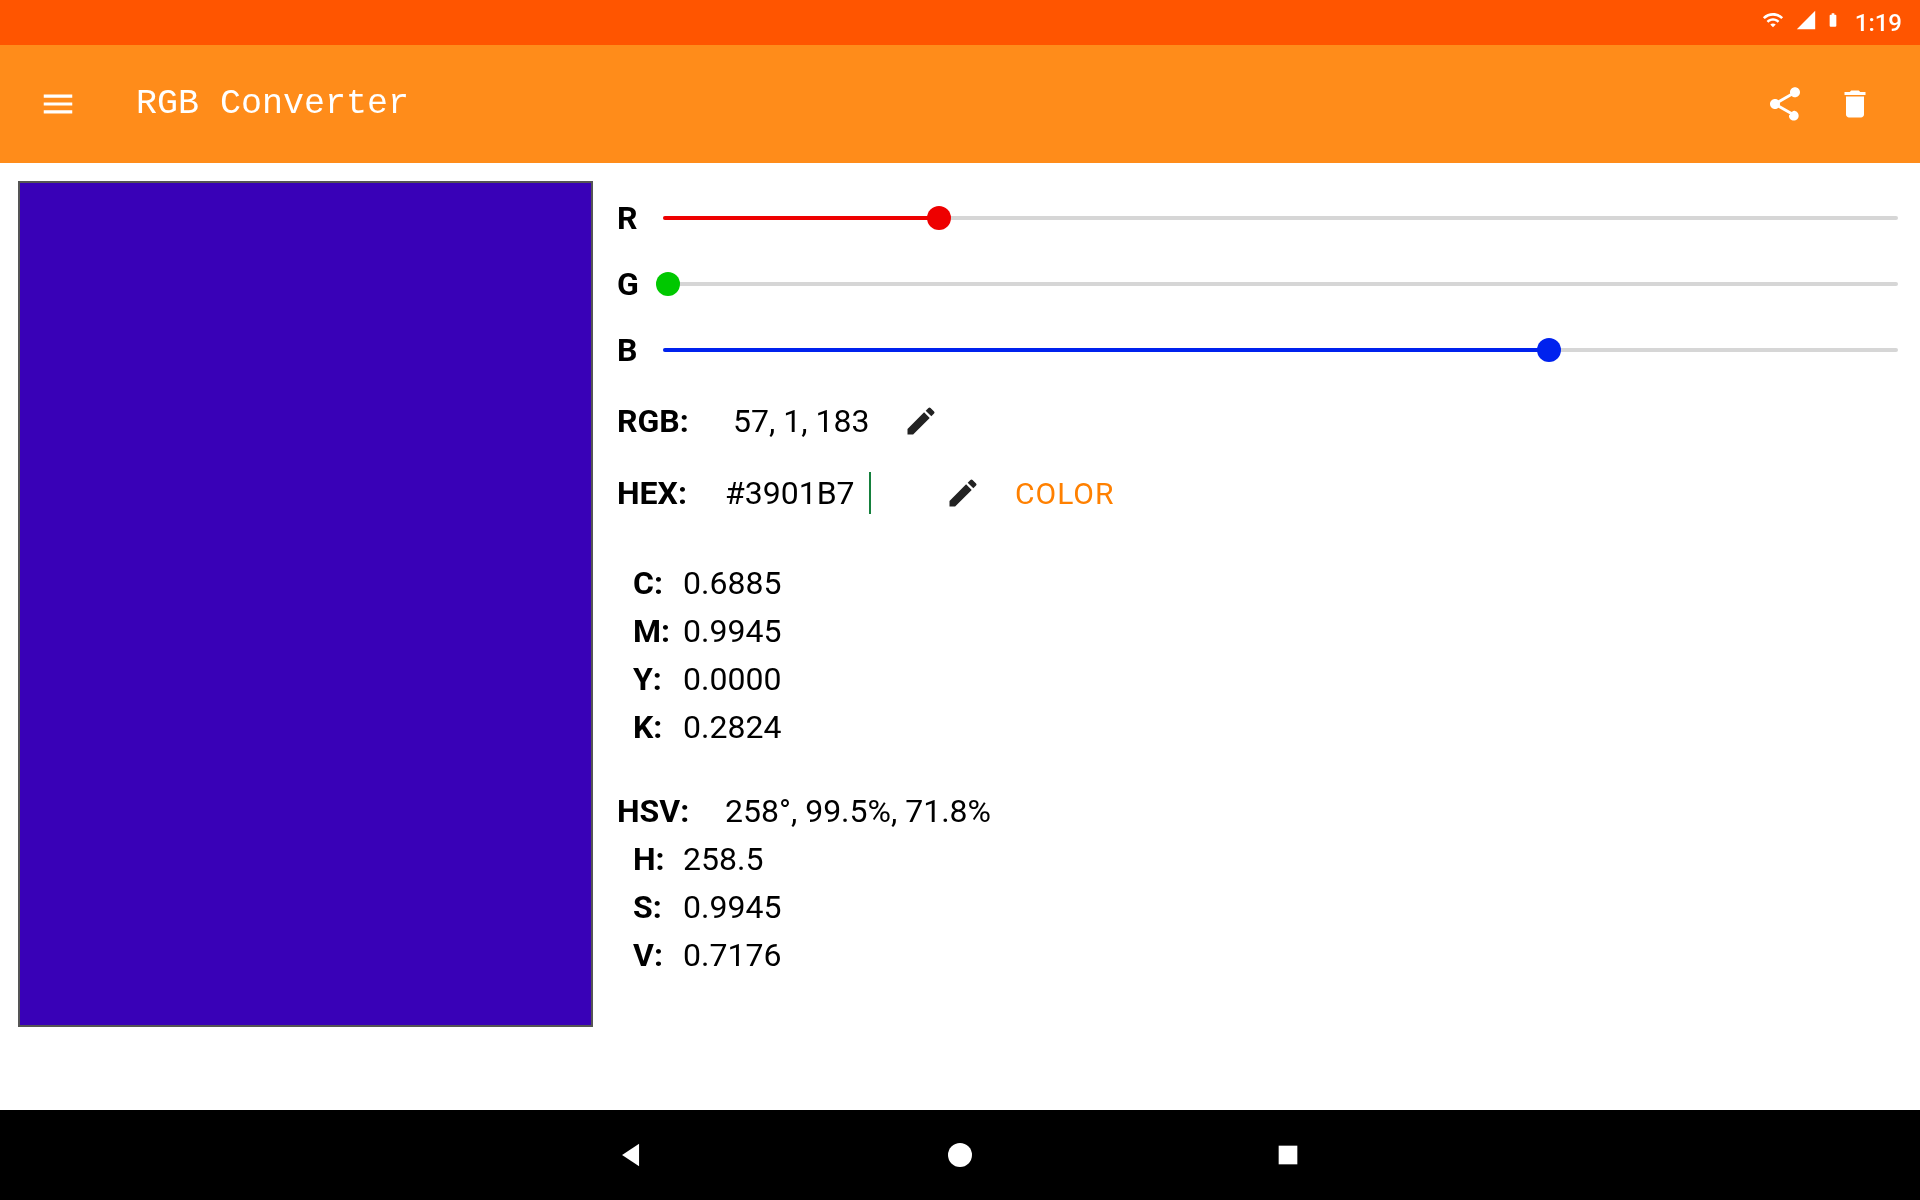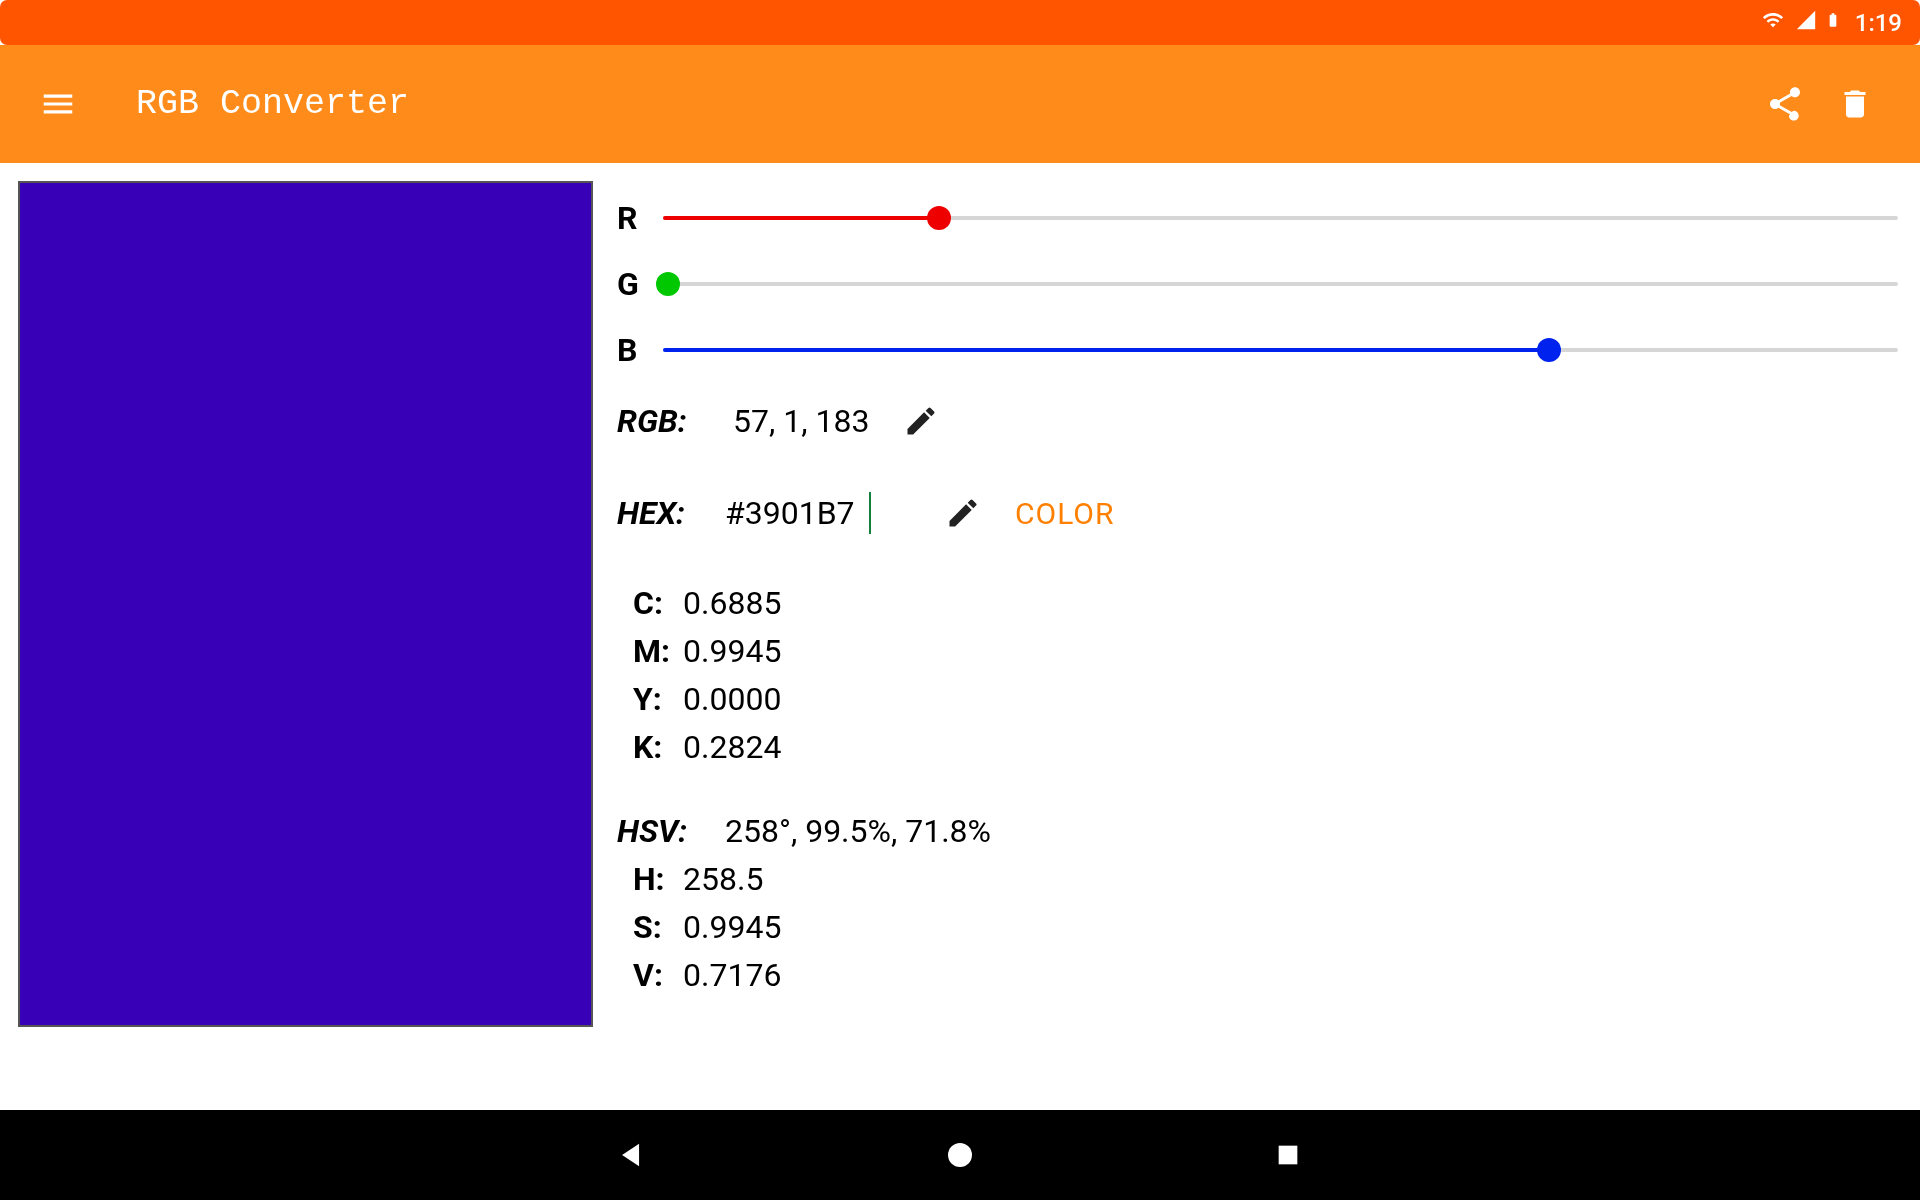--- a/index.html
+++ b/index.html
@@ -1,19 +1,19 @@
 <!DOCTYPE html>
 <html><head>
 <meta charset="utf-8">
 <style>
   * { box-sizing: border-box; margin: 0; padding: 0; }
   html, body { width: 1920px; height: 1200px; font-family: Roboto, "Helvetica Neue", Arial, sans-serif; background: #fff; overflow: hidden; }
 
   
-  .status-bar { height: 45px; background: #FF5500; color: #fff; display: flex; align-items: center; justify-content: flex-end; padding: 0 18px; gap: 8px; font-size: 24px; font-weight: 500; border-radius: 7px; }
+  .status-bar { height: 45px; background: #FF5500; color: #fff; display: flex; align-items: center; justify-content: flex-end; padding: 0 18px; gap: 8px; font-size: 24px; font-weight: 500; }
   .status-bar svg { fill: #fff; }
   .status-time { margin-left: 6px; }
 
   
   .app-bar { height: 118px; background: #FF8C1A; display: flex; align-items: center; padding: 0 30px 0 28px; color: #fff; }
   .menu-btn { width: 60px; height: 60px; display: flex; align-items: center; justify-content: center; cursor: pointer; }
   .app-title { font-size: 35px; font-weight: 500; margin-left: 48px; flex: 1; font-family: Liberation Mono, monospace; }
   .action-btn { width: 70px; height: 70px; display: flex; align-items: center; justify-content: center; cursor: pointer; }
 
   
@@ -30,26 +30,26 @@
   .track-fill { position: absolute; top: 50%; left: 0; height: 4px; transform: translateY(-50%); border-radius: 2px; }
   .thumb { position: absolute; top: 50%; width: 24px; height: 24px; border-radius: 50%; transform: translate(-50%, -50%); }
   .slider.r .track-fill, .slider.r .thumb { background: #ee0000; }
   .slider.g .track-fill, .slider.g .thumb { background: #00c800; }
   .slider.b .track-fill, .slider.b .thumb { background: #0022ee; }
 
   .value-block { margin-top: 14px; }
   .value-row { display: flex; align-items: center; font-size: 32px; min-height: 48px; }
   .value-row .lab { font-weight: 700; }
   .value-row .val { font-weight: 400; }
-  .value-row .lab.main { width: 116px; font-style: italic; }
+  .value-row .lab.main { width: 116px; }
   .value-row .edit-icon, .value-row .color-btn { margin-left: 34px; }
   .sub-row { padding-left: 16px; }
   .sub-row .lab { width: 50px; }
 
-  .hex-row { margin-top: 44px; margin-bottom: 42px; }
+  .hex-row { margin-top: 24px; margin-bottom: 42px; }
   .hex-input { font-size: 32px; font-family: inherit; border: none; outline: none; width: 146px; border-right: 2px solid #15803d; padding: 2px 0; }
   .color-btn { color: #FF8000; font-weight: 400; font-size: 30px; letter-spacing: 1px; cursor: pointer; }
 
   .hsv-block { margin-top: 36px; }
 
   .edit-icon { width: 36px; height: 36px; cursor: pointer; }
   .edit-icon svg { width: 100%; height: 100%; fill: #222; }
 
   
   .nav-bar { position: absolute; left: 0; right: 0; bottom: 0; height: 90px; background: #000; display: flex; align-items: center; justify-content: center; gap: 280px; }

